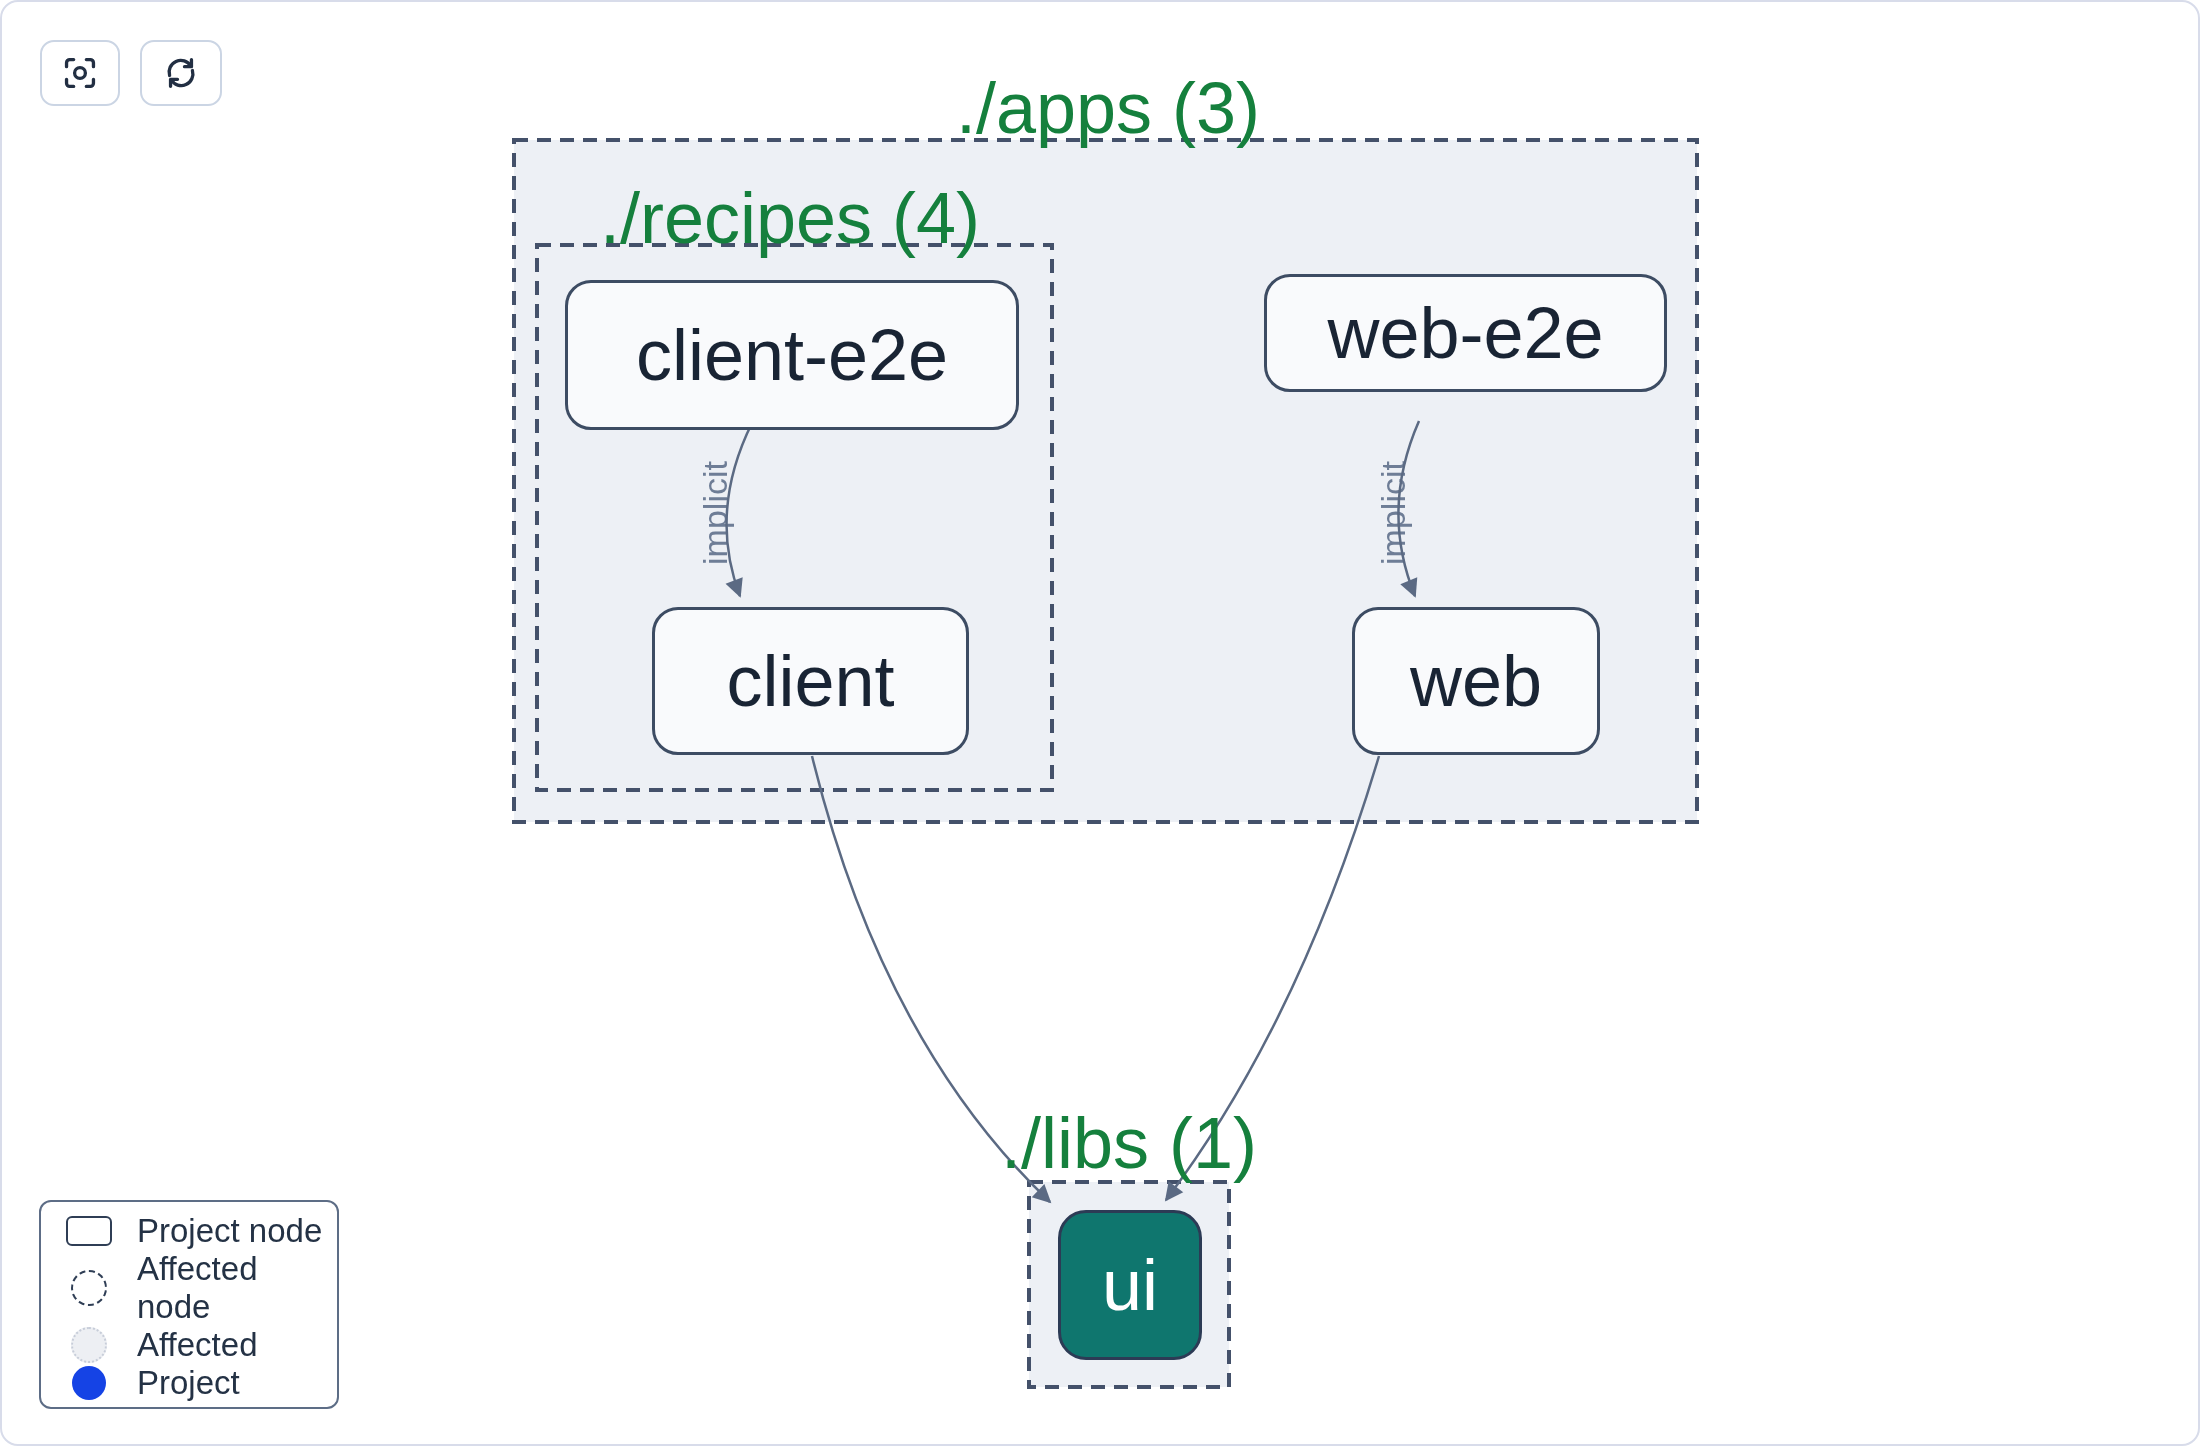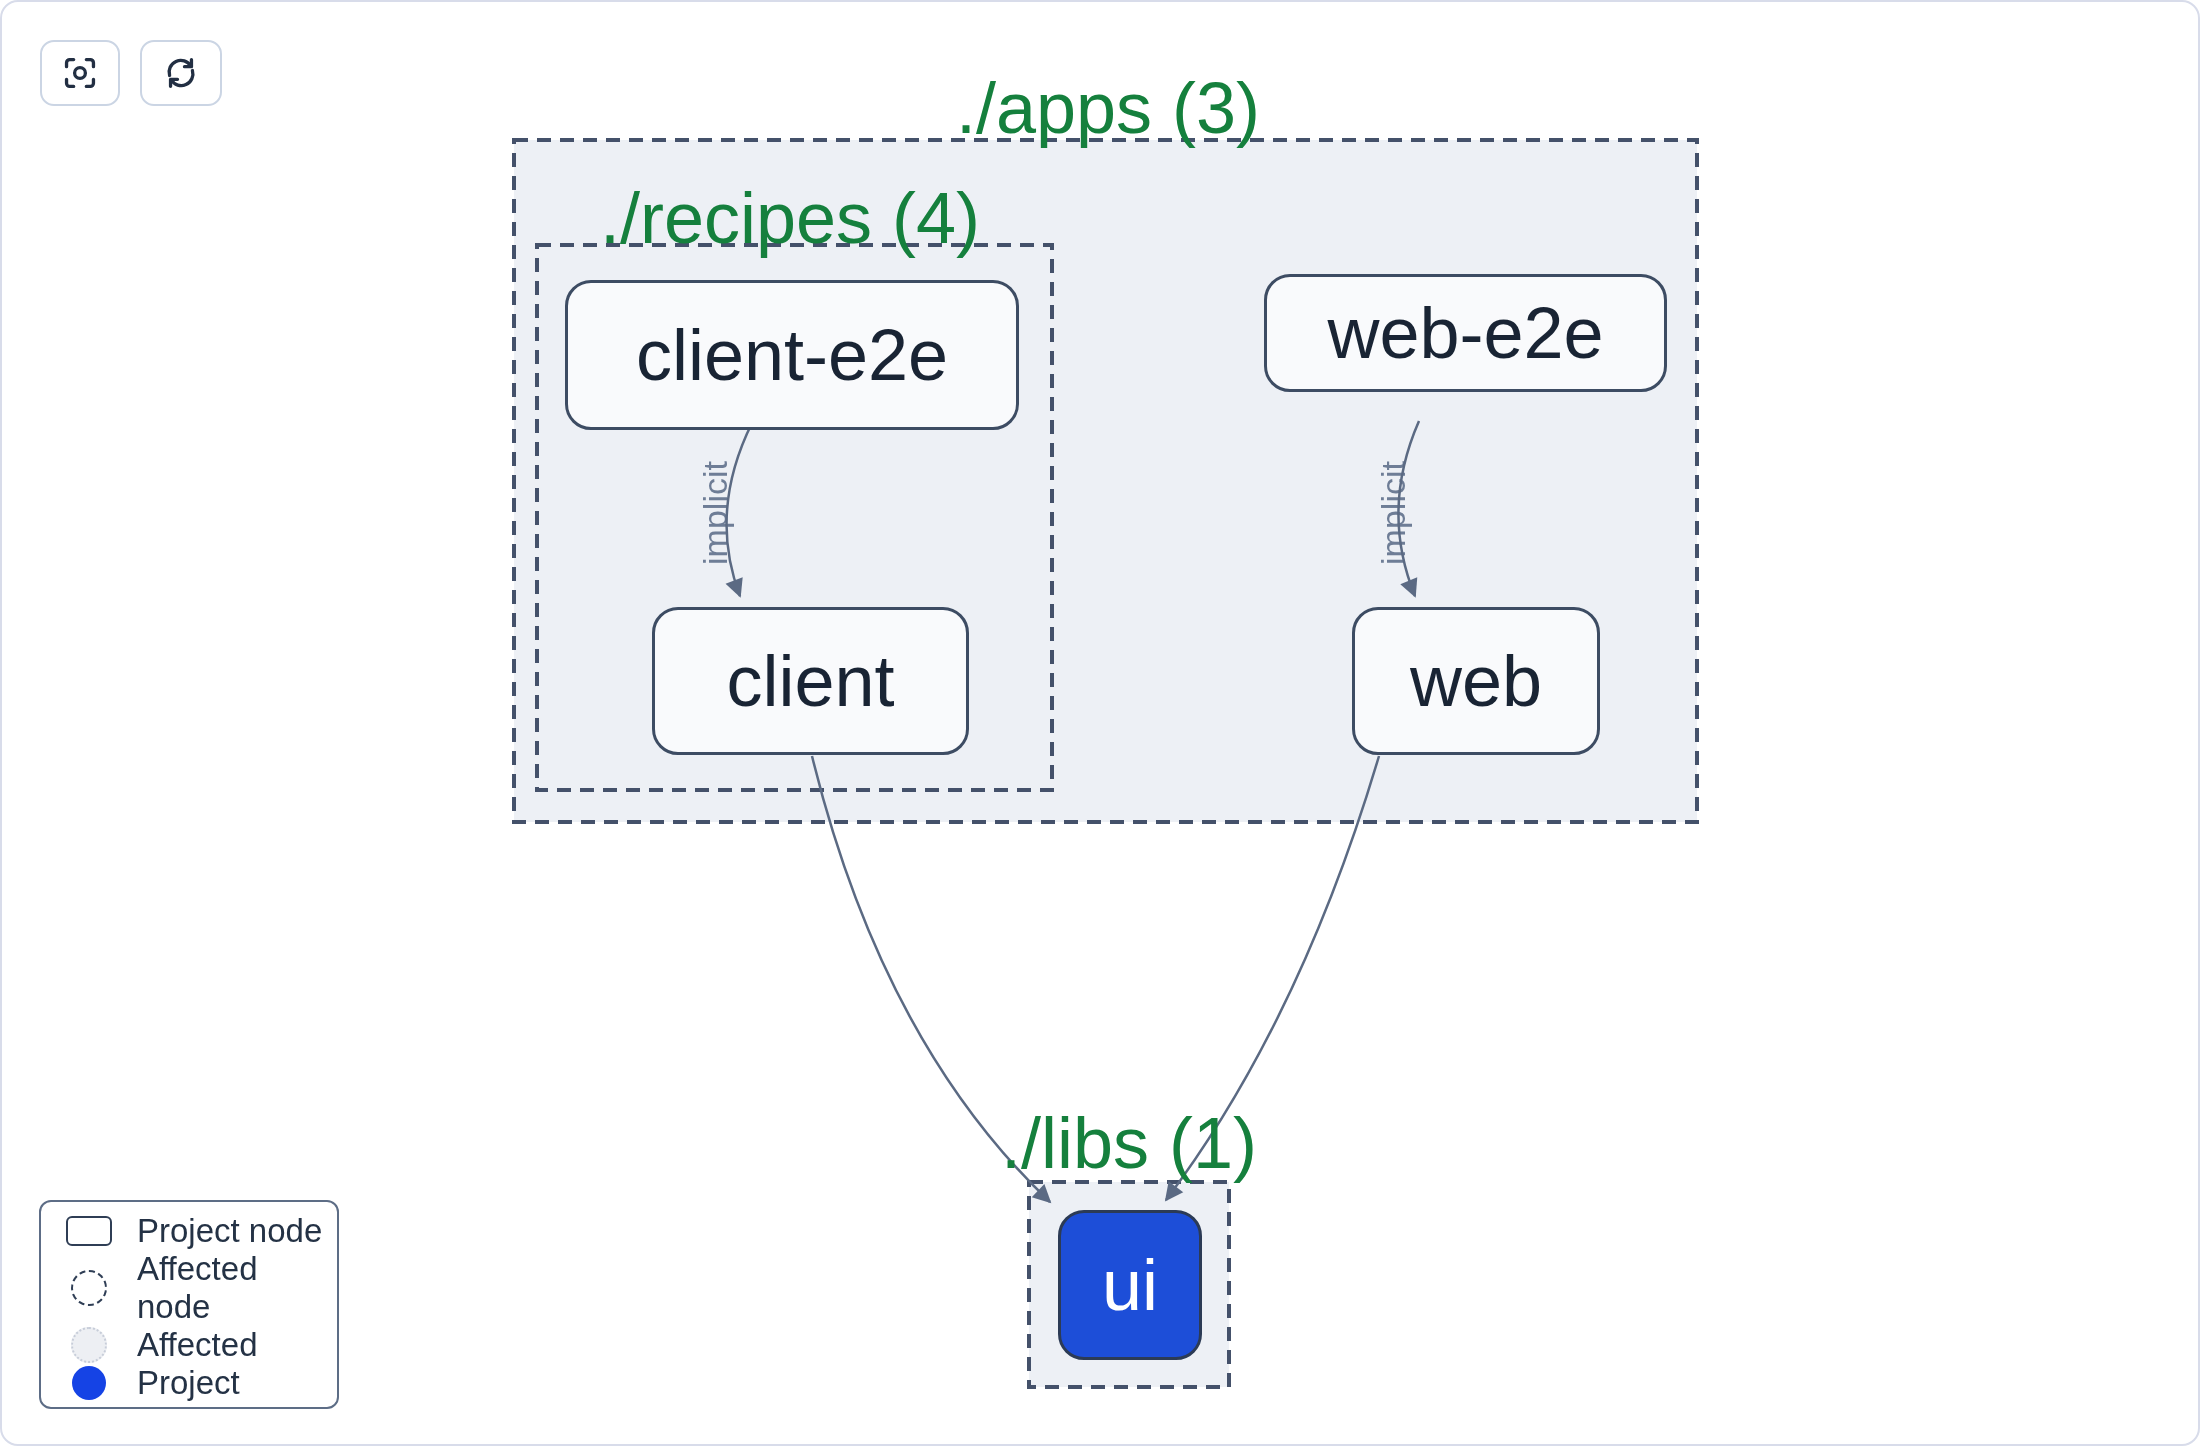--- a/index.html
+++ b/index.html
@@ -42,23 +42,24 @@
     background:#f9fafc;
     border:3px solid #3d4c63;
     border-radius:26px;
     display:flex;align-items:center;justify-content:center;
     font-size:72px;color:#192434;
     z-index:4;
     cursor:pointer;
     white-space:nowrap;
   }
   .node.touched{
-    background:#1d4ed8;
+    background:#0f766e;
     color:#ffffff;
     border-color:#2c3b55;
+    border-radius:28px;
   }
   #node-client-e2e{left:563px;top:270px;width:454px;height:150px;margin-top:8px;}
   #node-web-e2e  {left:1262px;top:272px;width:403px;height:118px;}
   #node-client   {left:650px;top:605px;width:317px;height:148px;}
   #node-web      {left:1350px;top:605px;width:248px;height:148px;}
   #node-ui       {left:1056px;top:1208px;width:144px;height:150px;}
   #label-apps   {left:1106px;top:70px;}
   #label-recipes{left:788px;top:180px;}
   #label-libs   {left:1127px;top:1105px;}
   

